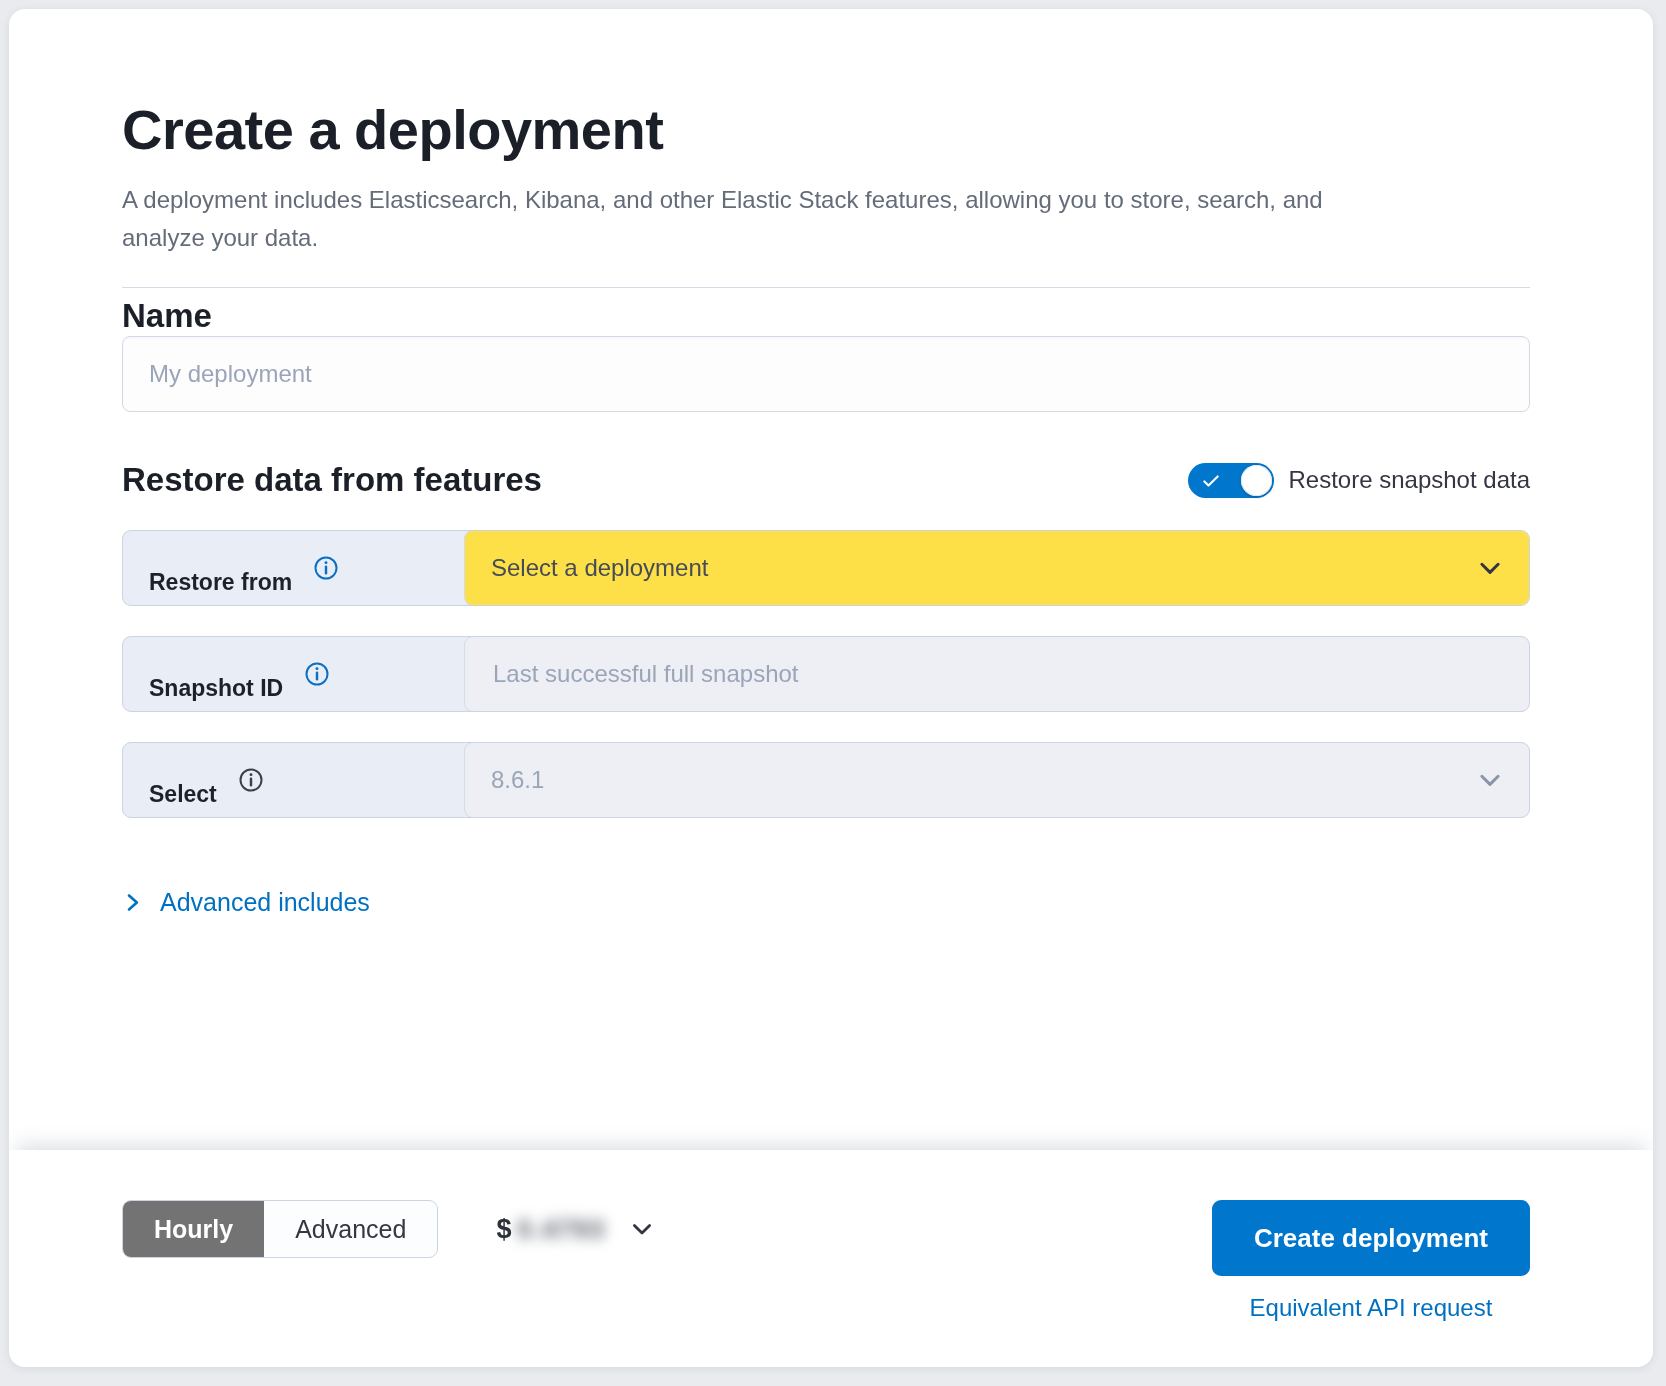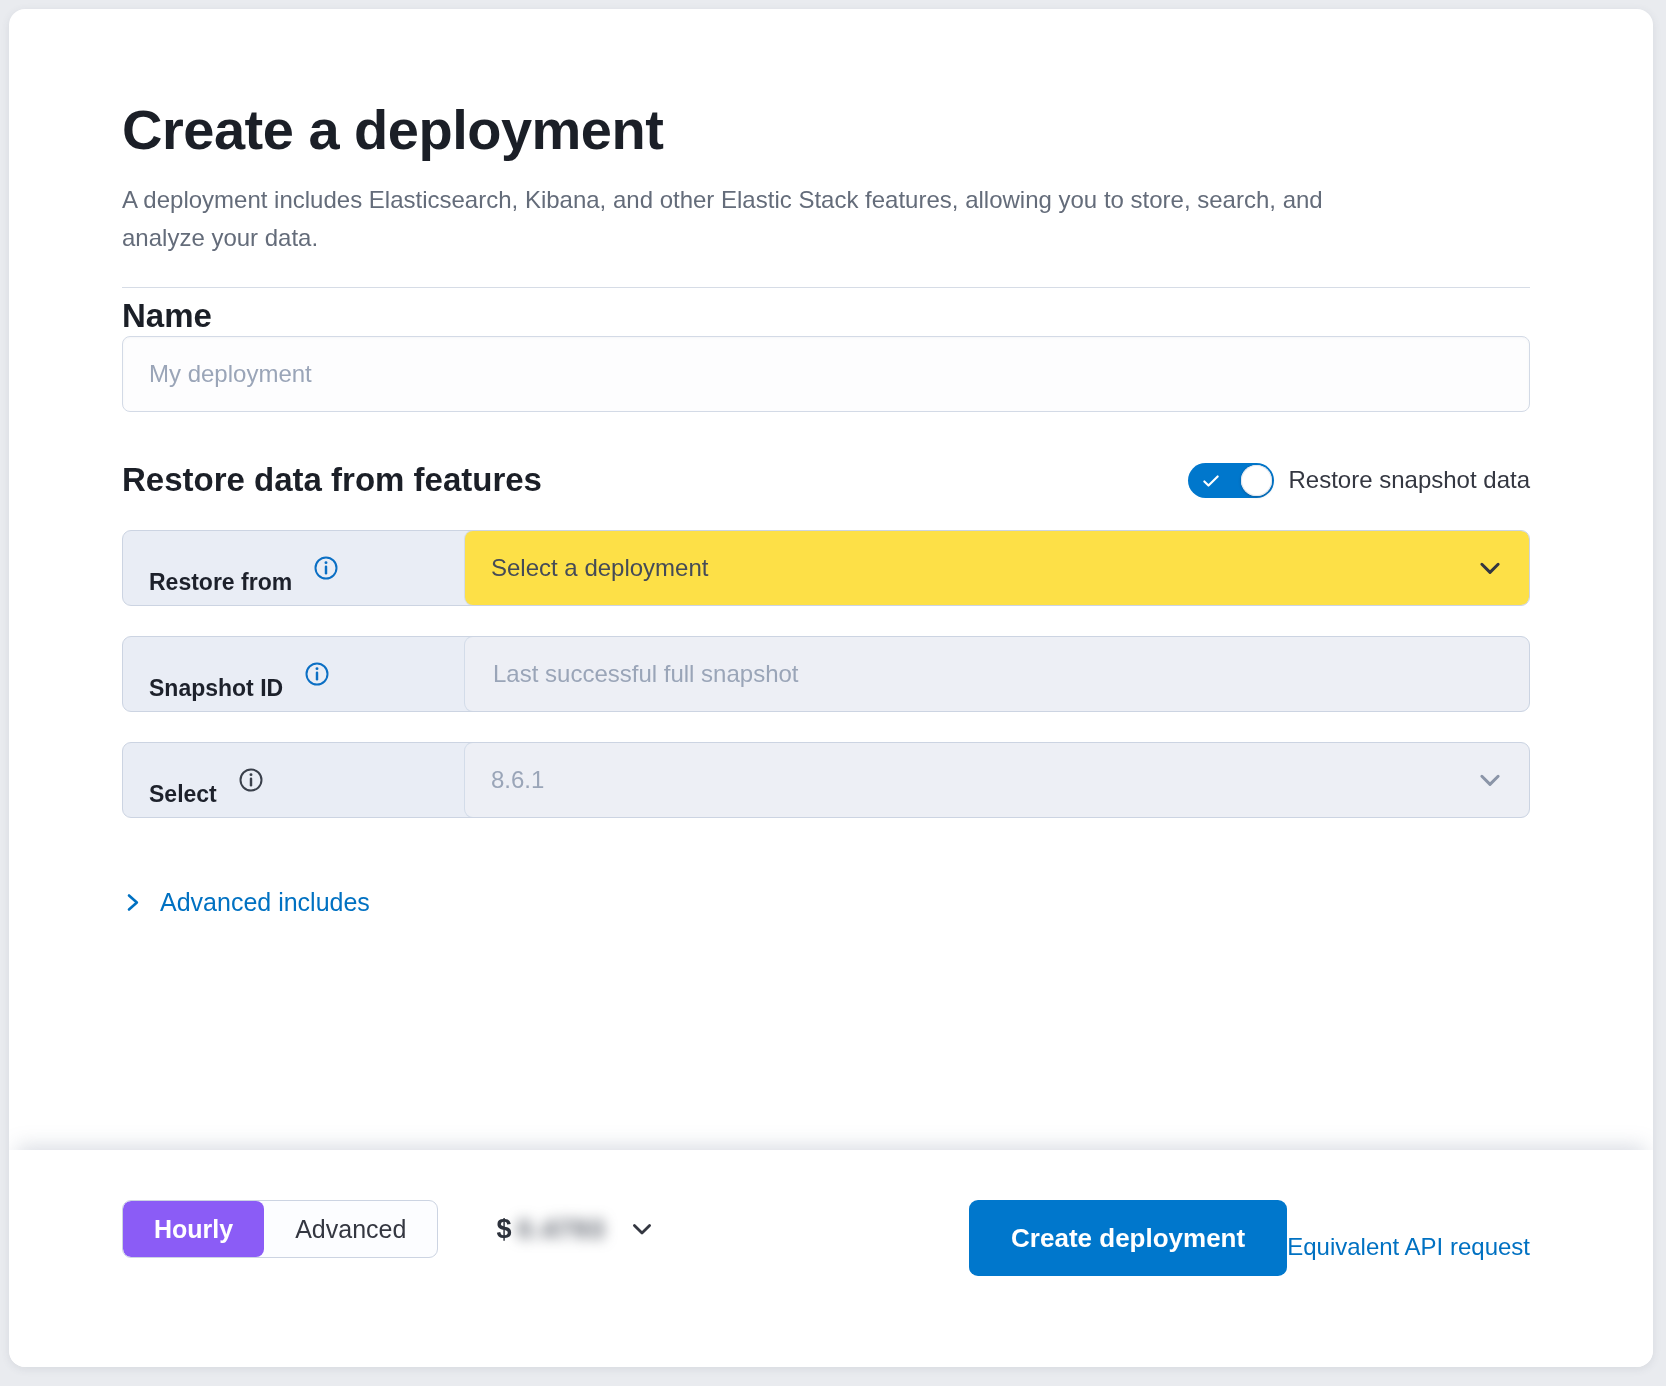--- a/index.html
+++ b/index.html
@@ -115,33 +115,33 @@
   .billing-toggle {
     display:flex; align-items:stretch; height:58px;
     border:1px solid #ccd4e2; border-radius:9px; background:#fcfdff;
     overflow:hidden;
   }
   .billing-option {
     display:flex; align-items:center; padding:0 31px;
     font-size:25px; cursor:pointer; user-select:none;
   }
   .billing-option.selected {
-    background:#8b5cf6; color:#ffffff; font-weight:700; border-radius:8px;
+    background:#737373; color:#ffffff; font-weight:700; border-radius:0;
   }
   .billing-option.unselected { color:#343741; }
 
   .price-group { display:flex; align-items:center; gap:6px; }
   .price-currency { font-size:27px; font-weight:700; color:#2c313b; }
   .price-amount {
     font-size:25px; font-weight:700; color:#474d59;
     filter:blur(7px); letter-spacing:2px;
   }
   .price-chevron { width:28px; height:28px; color:#343741; margin-left:16px; cursor:pointer; }
 
-  .footer-right { display:flex; flex-direction:row; align-items:center;justify-content:center; }
+  .footer-right { display:flex; flex-direction:column; align-items:center;justify-content:center; }
   .create-btn {
     height:76px; min-width:304px; padding:0 42px;
     background:#0077cc; color:#ffffff; border:none; border-radius:9px;
     font-family:"Liberation Sans", sans-serif;
     font-size:26px; font-weight:700; cursor:pointer;
   }
   .api-link {
     margin-top:18px; color:#0071c2; font-size:24px; font-weight:500;
     text-decoration:none; cursor:pointer;
   }

